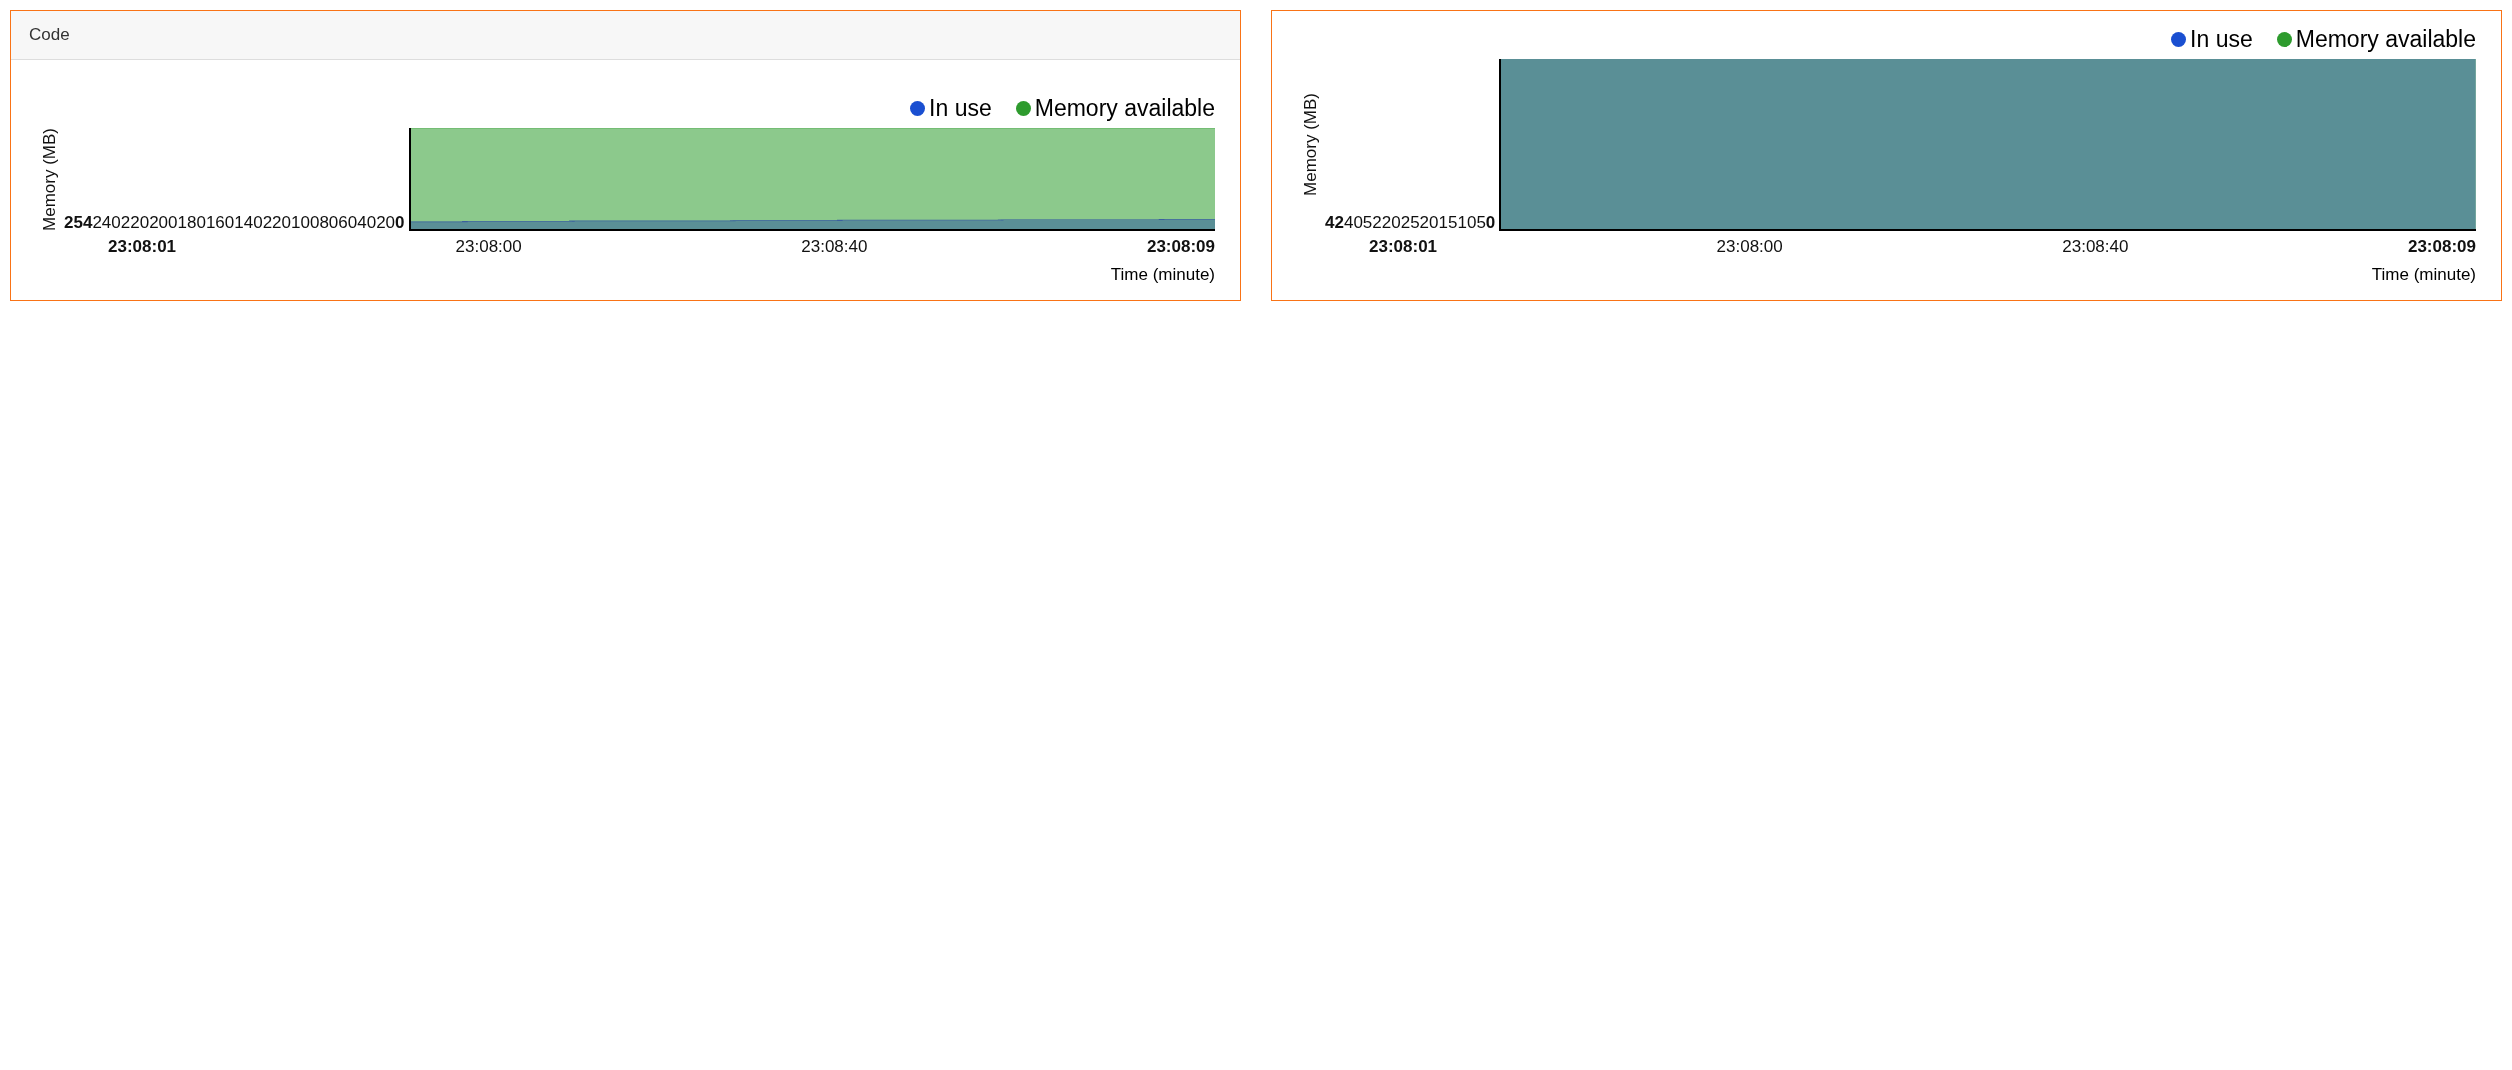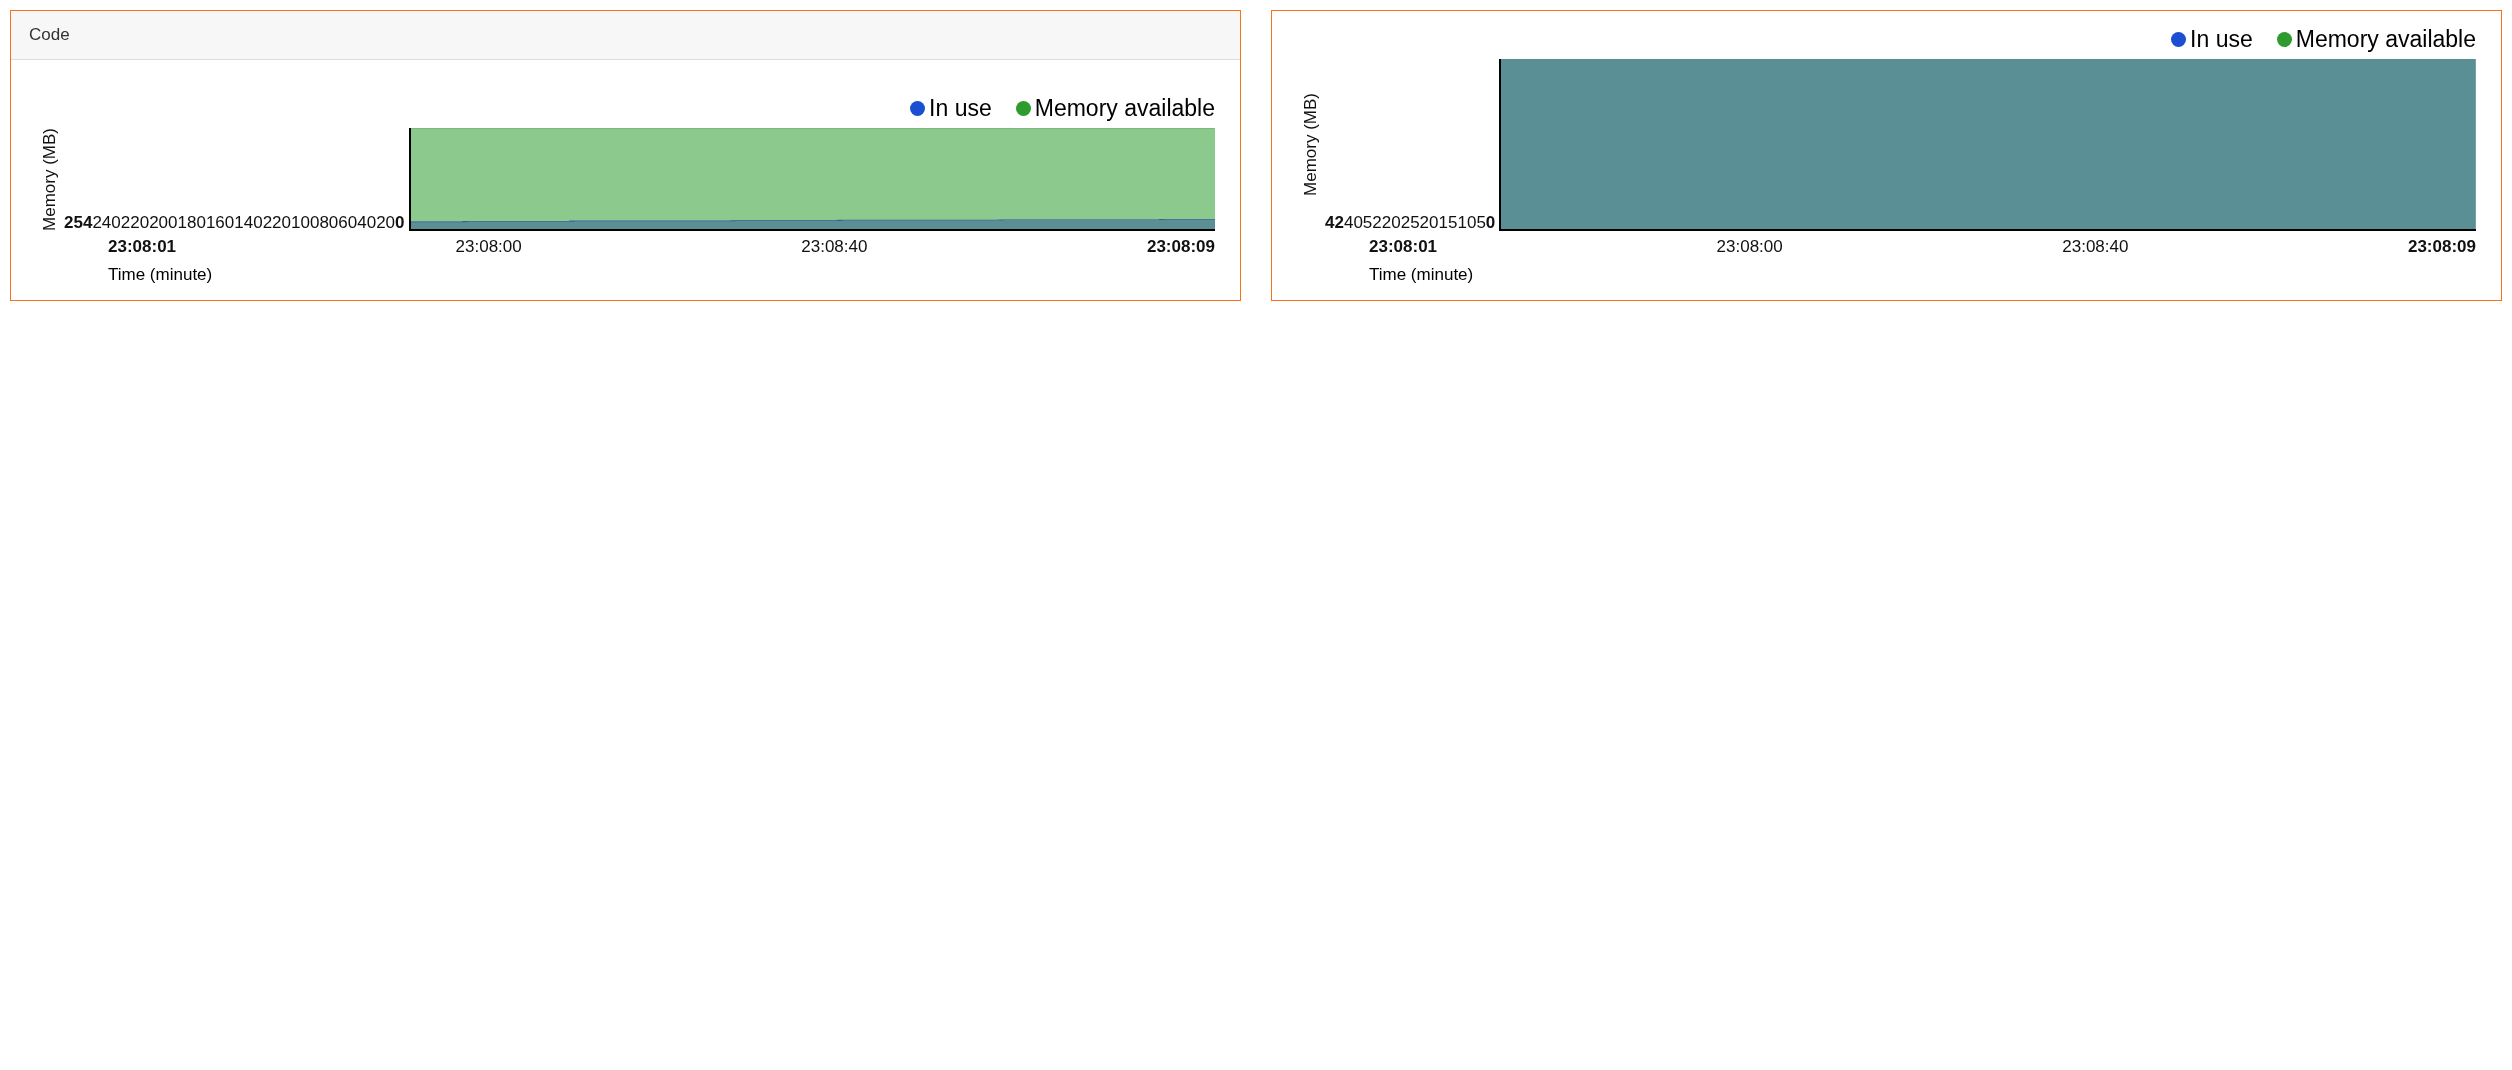--- a/index.html
+++ b/index.html
@@ -87,21 +87,21 @@
     display: flex;
     justify-content: space-between;
     font-size: 17px;
     font-weight: 700;
     color: #111;
     margin-left: 72px;
     margin-top: 6px;
   }
   .xaxis .tick.light { font-weight: 400; }
   .xlabel {
-    text-align: left;
+    text-align: right;
     font-size: 17px;
     margin-top: 8px;
     margin-left: 72px;
   }
   svg.chart-svg {
     position:absolute;
     left:0; top:0;
     width:100%; height:100%;
   }
 </style>

